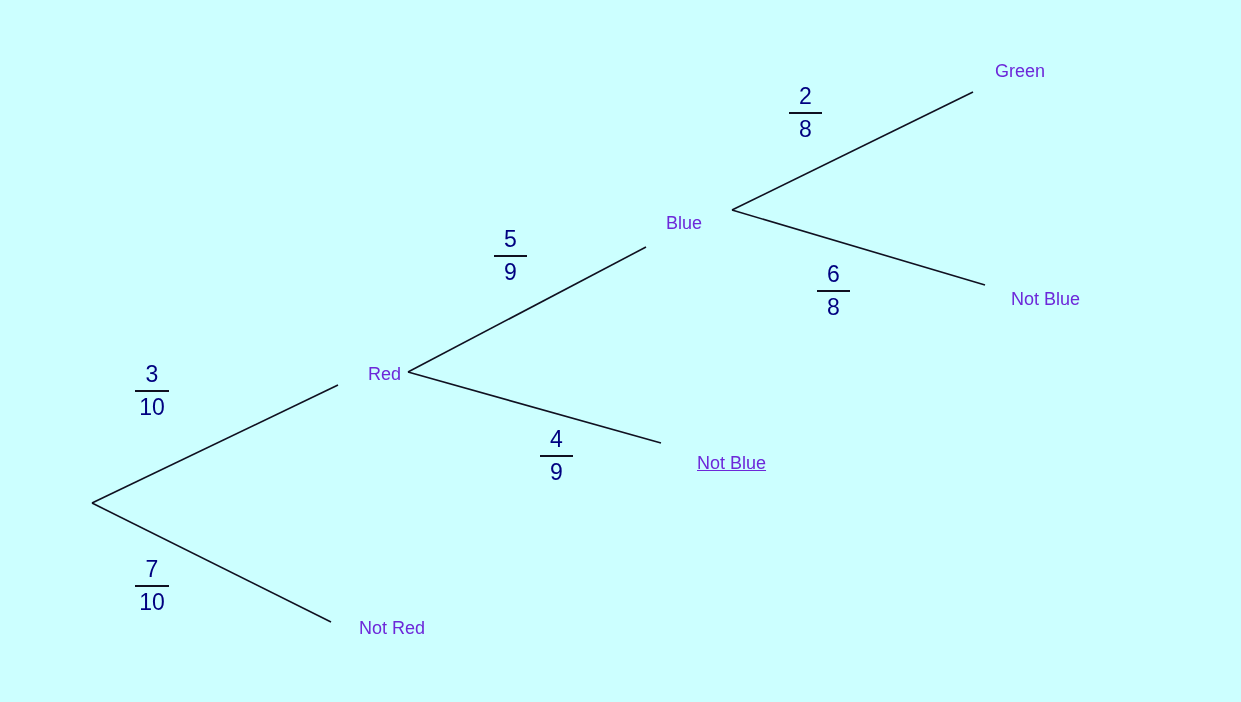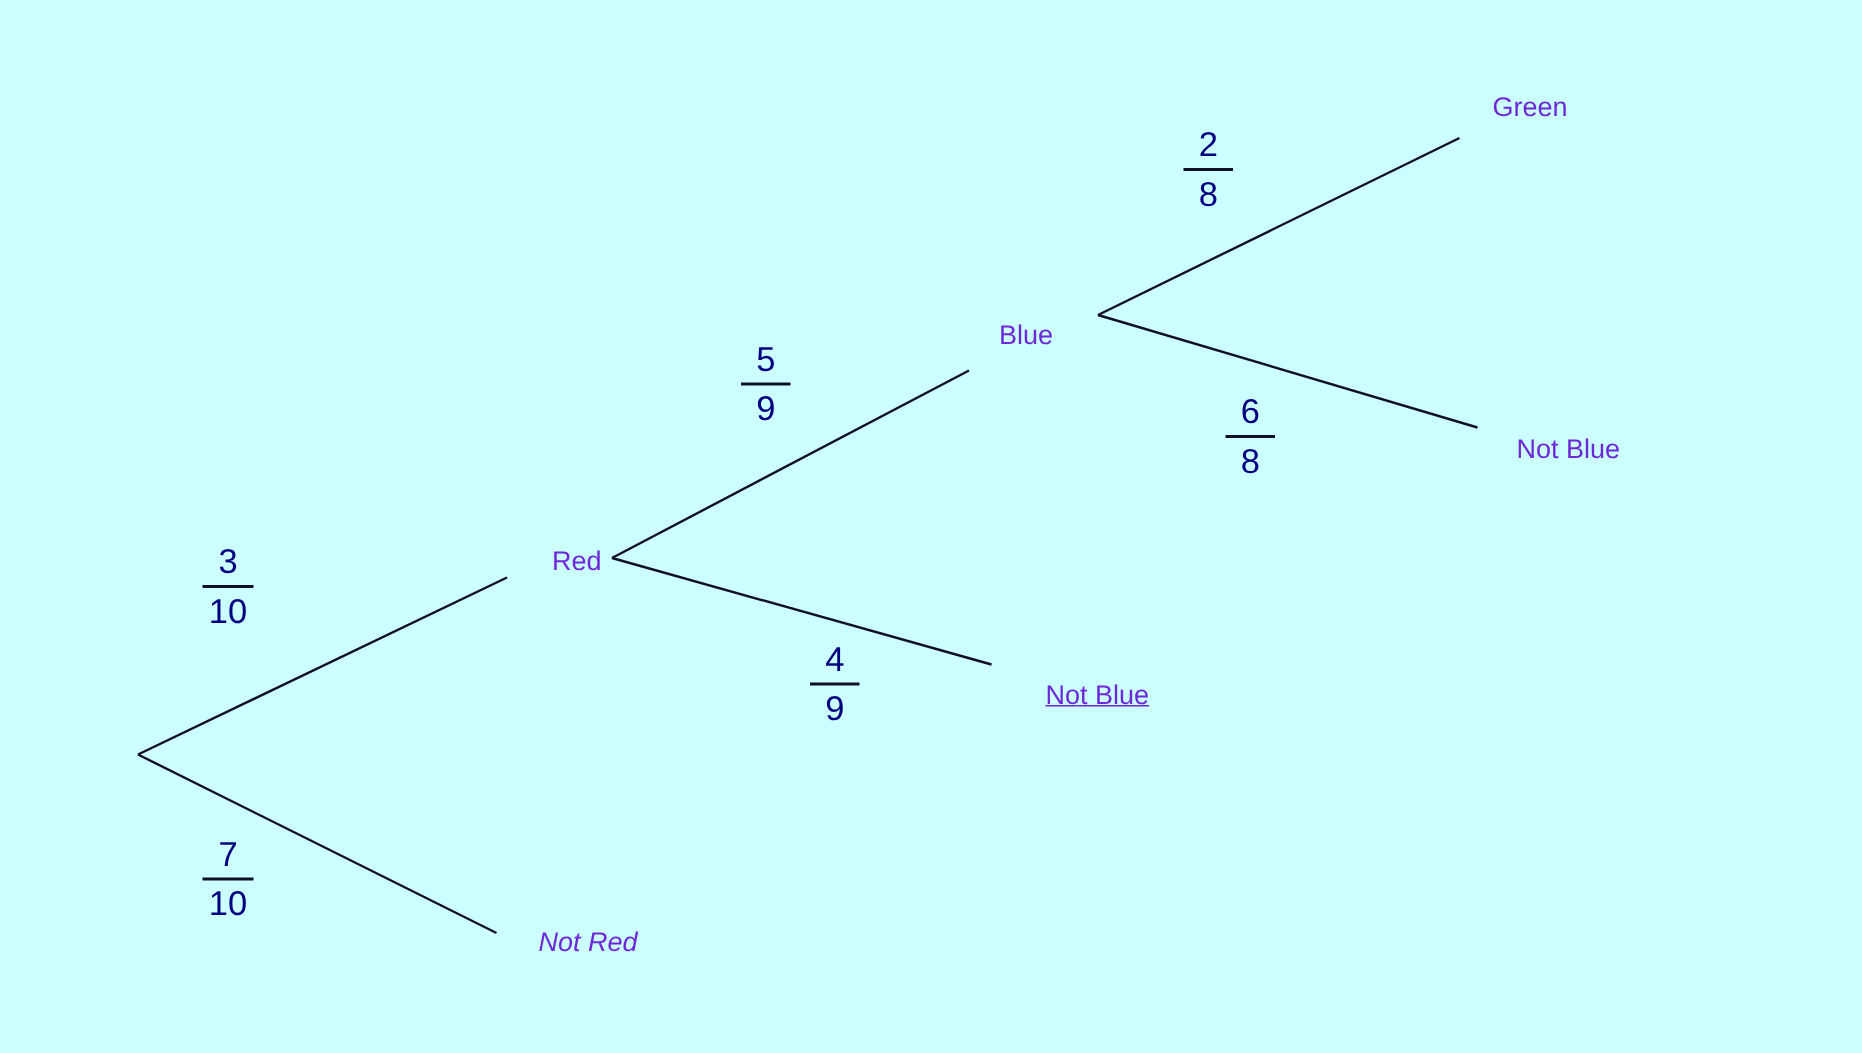--- a/index.html
+++ b/index.html
@@ -67,21 +67,21 @@
     <line x1="92" y1="503" x2="338" y2="385" stroke="#101020" stroke-width="1.6"></line>
     <line x1="92" y1="503" x2="331" y2="622" stroke="#101020" stroke-width="1.6"></line>
     <line x1="408" y1="372" x2="646" y2="247" stroke="#101020" stroke-width="1.6"></line>
     <line x1="408" y1="372" x2="661" y2="443" stroke="#101020" stroke-width="1.6"></line>
     <line x1="732" y1="210" x2="973" y2="92" stroke="#101020" stroke-width="1.6"></line>
     <line x1="732" y1="210" x2="985" y2="285" stroke="#101020" stroke-width="1.6"></line>
   </svg>
 
   <div class="node-label" style="left:368px; top:363px;">Red</div>
 
-  <div class="node-label" style="left:359px; top:617px;font-style:italic;">Not Red</div>
+  <div class="node-label" style="left:359px; top:617px;">Not Red</div>
 
   <div class="node-label" style="left:666px; top:212px;">Blue</div>
 
   <div class="node-label" style="left:697px; top:452px;text-decoration:underline;">Not Blue</div>
 
   <div class="node-label" style="left:995px; top:60px;">Green</div>
 
   <div class="node-label" style="left:1011px; top:288px;">Not Blue</div>
 
   <div class="fraction fr-w3" style="left:135px; top:363px;">

